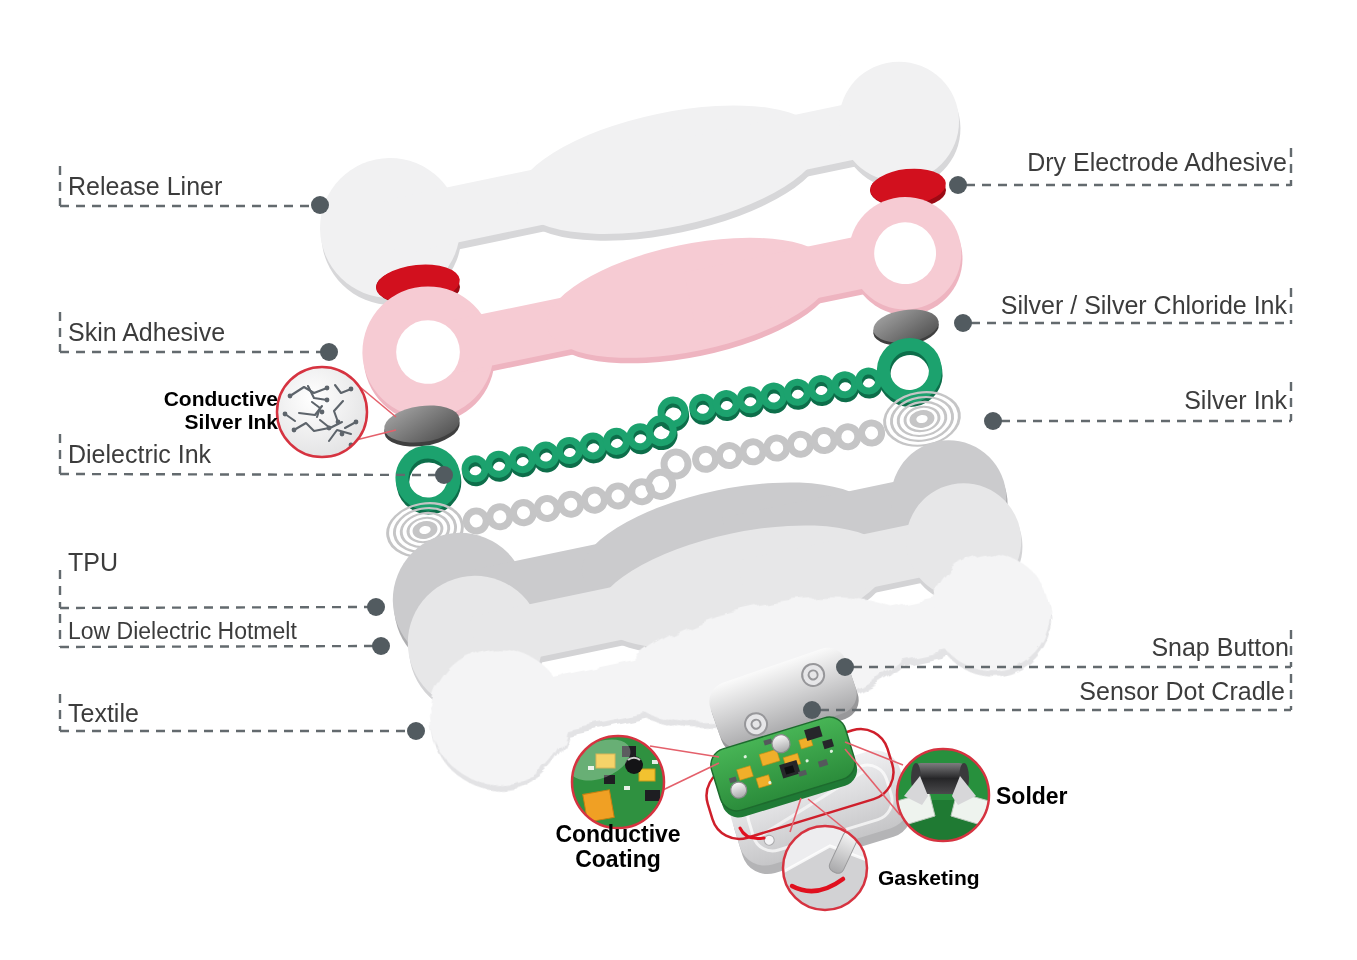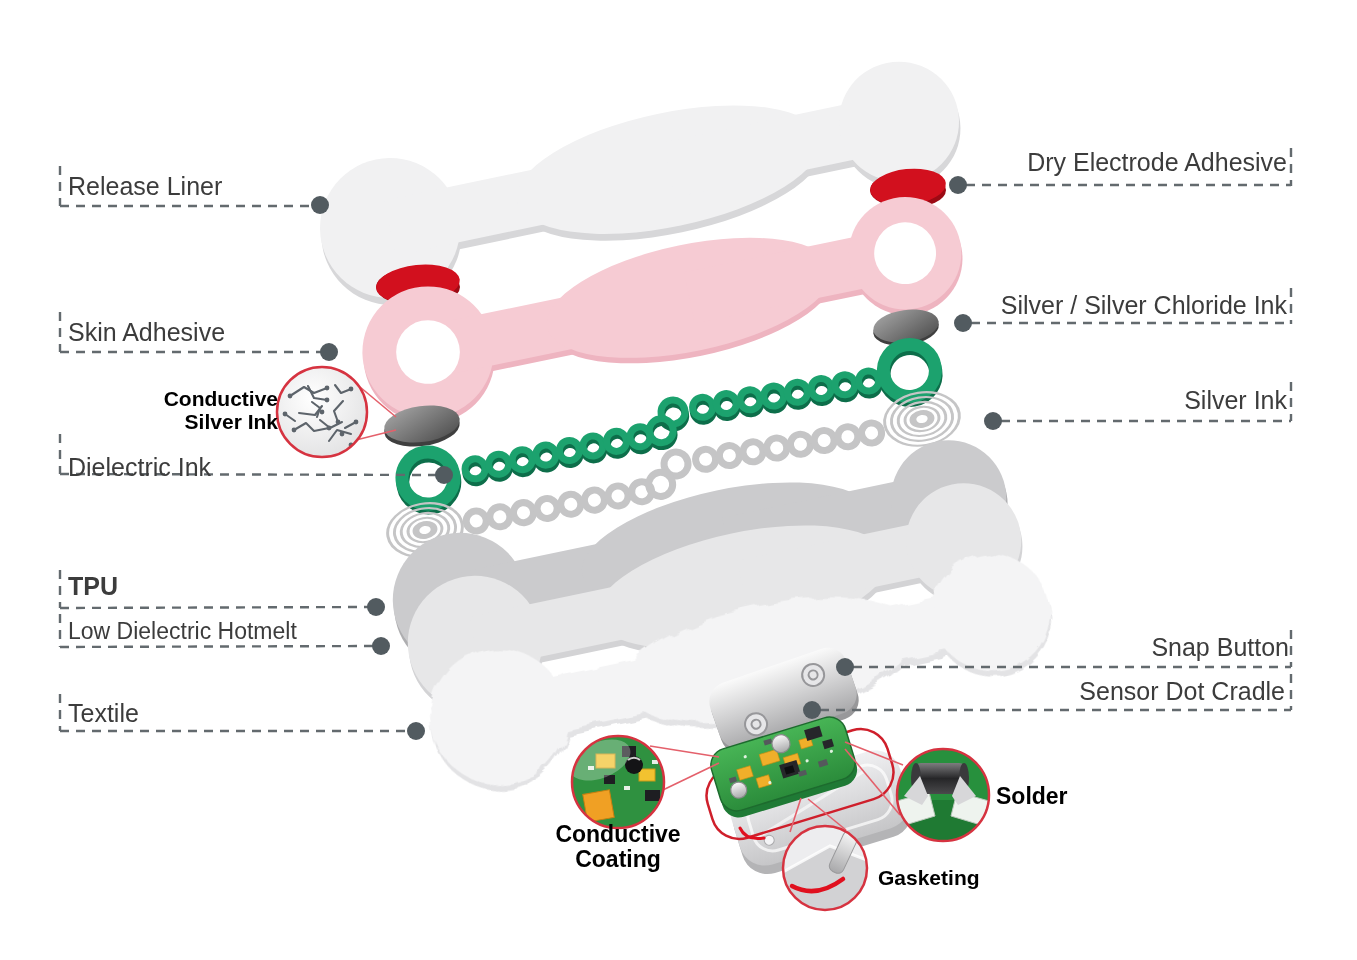--- a/index.html
+++ b/index.html
@@ -369,22 +369,22 @@
     <circle cx="812" cy="710" r="9"></circle>
   </g>
 </svg>
 
 <div class="lbl" style="left:68px;top:172px;">Release Liner</div>
 <div class="lbl" style="left:68px;top:318px;">Skin Adhesive</div>
 <div class="lbl-bold two-line" style="left:140px;top:387px;width:138px;text-align:right;font-size:21px;">
   <span>Conductive</span><br>
   <span>Silver Ink</span>
 </div>
-<div class="lbl" style="left:68px;top:440px;margin-top:13px;">Dielectric Ink</div>
-<div class="lbl" style="left:68px;top:572px;font-weight:bold;">TPU</div>
+<div class="lbl" style="left:68px;top:440px;">Dielectric Ink</div>
+<div class="lbl" style="left:68px;top:548px;">TPU</div>
 <div class="lbl" style="left:68px;top:618px;font-size:23px;">Low Dielectric Hotmelt</div>
 <div class="lbl" style="left:68px;top:699px;">Textile</div>
 
 <div class="lbl" style="right:70px;top:148px;">Dry Electrode Adhesive</div>
 <div class="lbl" style="right:70px;top:291px;">Silver / Silver Chloride Ink</div>
 <div class="lbl" style="right:70px;top:386px;">Silver Ink</div>
 <div class="lbl" style="right:68px;top:633px;">Snap Button</div>
 <div class="lbl" style="right:72px;top:677px;">Sensor Dot Cradle</div>
 
 <div class="lbl-bold two-line" style="left:546px;top:822px;width:144px;text-align:center;font-size:23px;line-height:25px;">

